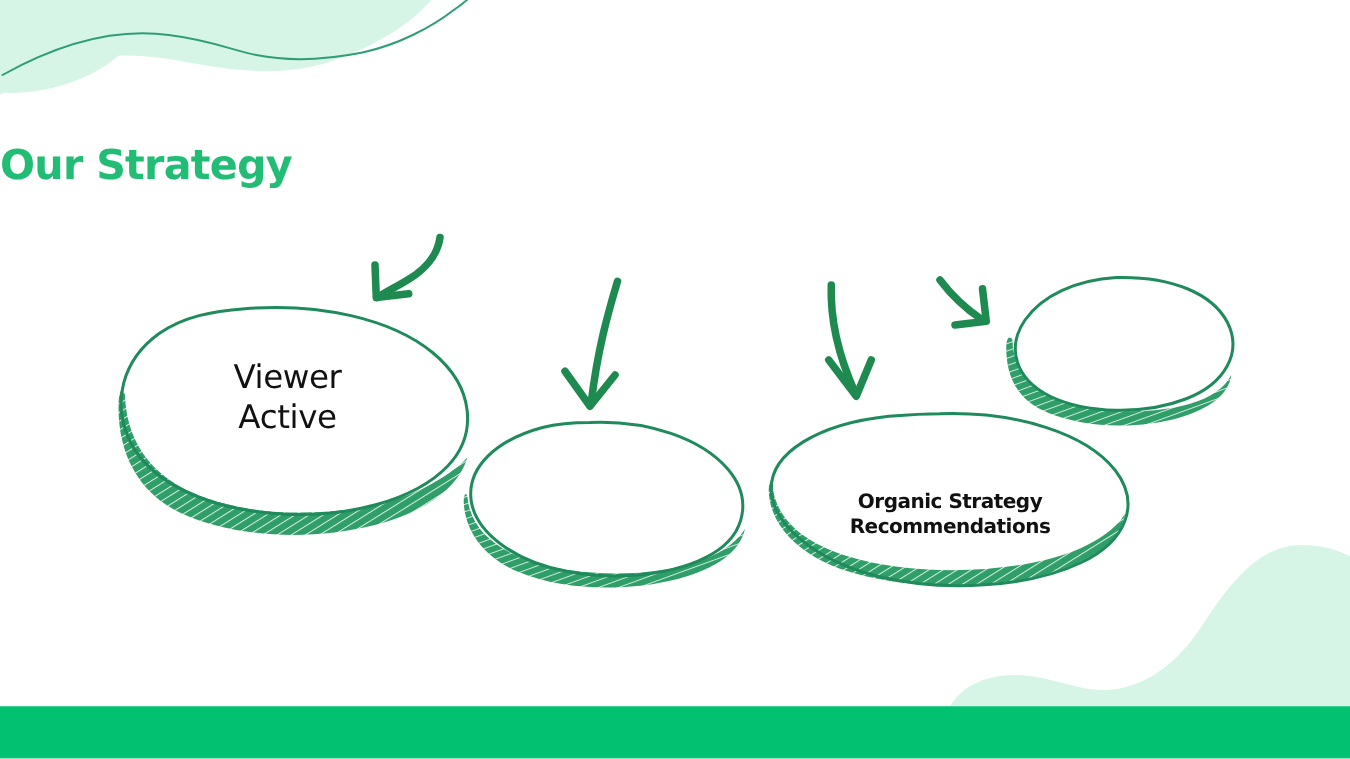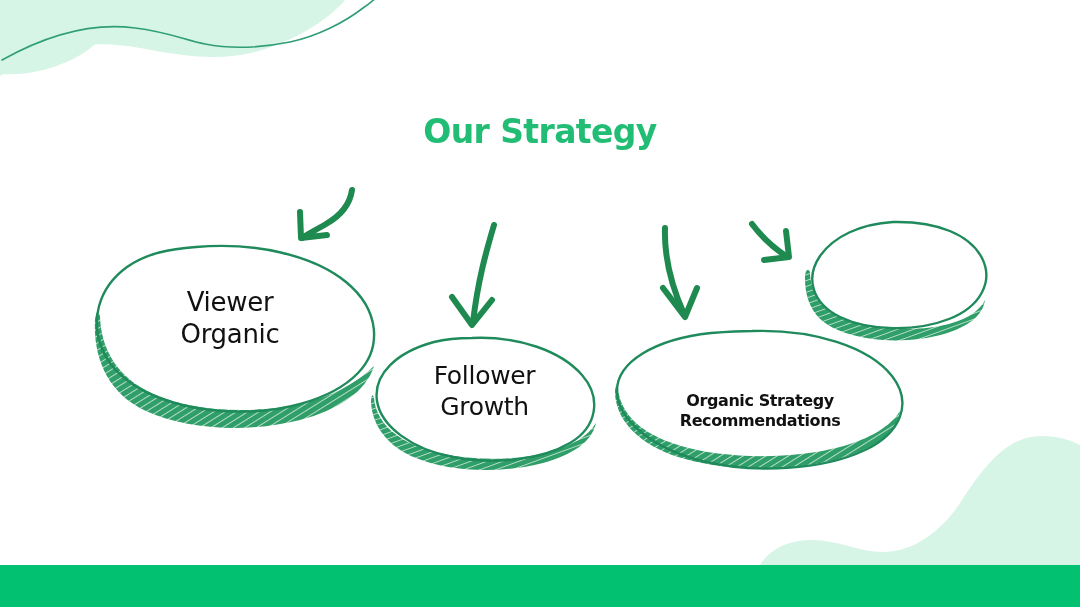--- a/index.html
+++ b/index.html
@@ -28,21 +28,21 @@
   #decor-layer { z-index: 1; }
   #bubble-layer { z-index: 2; }
   #arrow-layer  { z-index: 3; }
   #text-layer   { z-index: 4; }
 
   .slide-title {
     position: absolute;
     left: 0;
     top: 112px;
     width: 1080px;
-    text-align: center;
+    text-align: left;
     font-size: 33px;
     font-weight: bold;
     letter-spacing: -0.6px;
     color: #22bd74;
     font-family: "DejaVu Sans", sans-serif;
   }
 
   .bubble-label {
     position: absolute;
     text-align: center;
@@ -213,24 +213,22 @@
         <path d="M 752,224 C 761,236 771,246 786,256"></path>
         <path d="M 786,231 L 789,257 L 764,260"></path>
       </g>
     </g>
   </svg>
 
   <div class="layer" id="text-layer">
     <div class="slide-title">Our Strategy</div>
 
     <div class="bubble-label lbl-viewer">Viewer
-Organic</div>
-
-    <div class="bubble-label lbl-follower">Follower
-Growth</div>
+Active</div>
+
 
     <div class="bubble-label lbl-organic">Organic Strategy
 Recommendations</div>
 
   </div>
 
   <div class="bottom-bar"></div>
 </div>
 
 </body></html>

